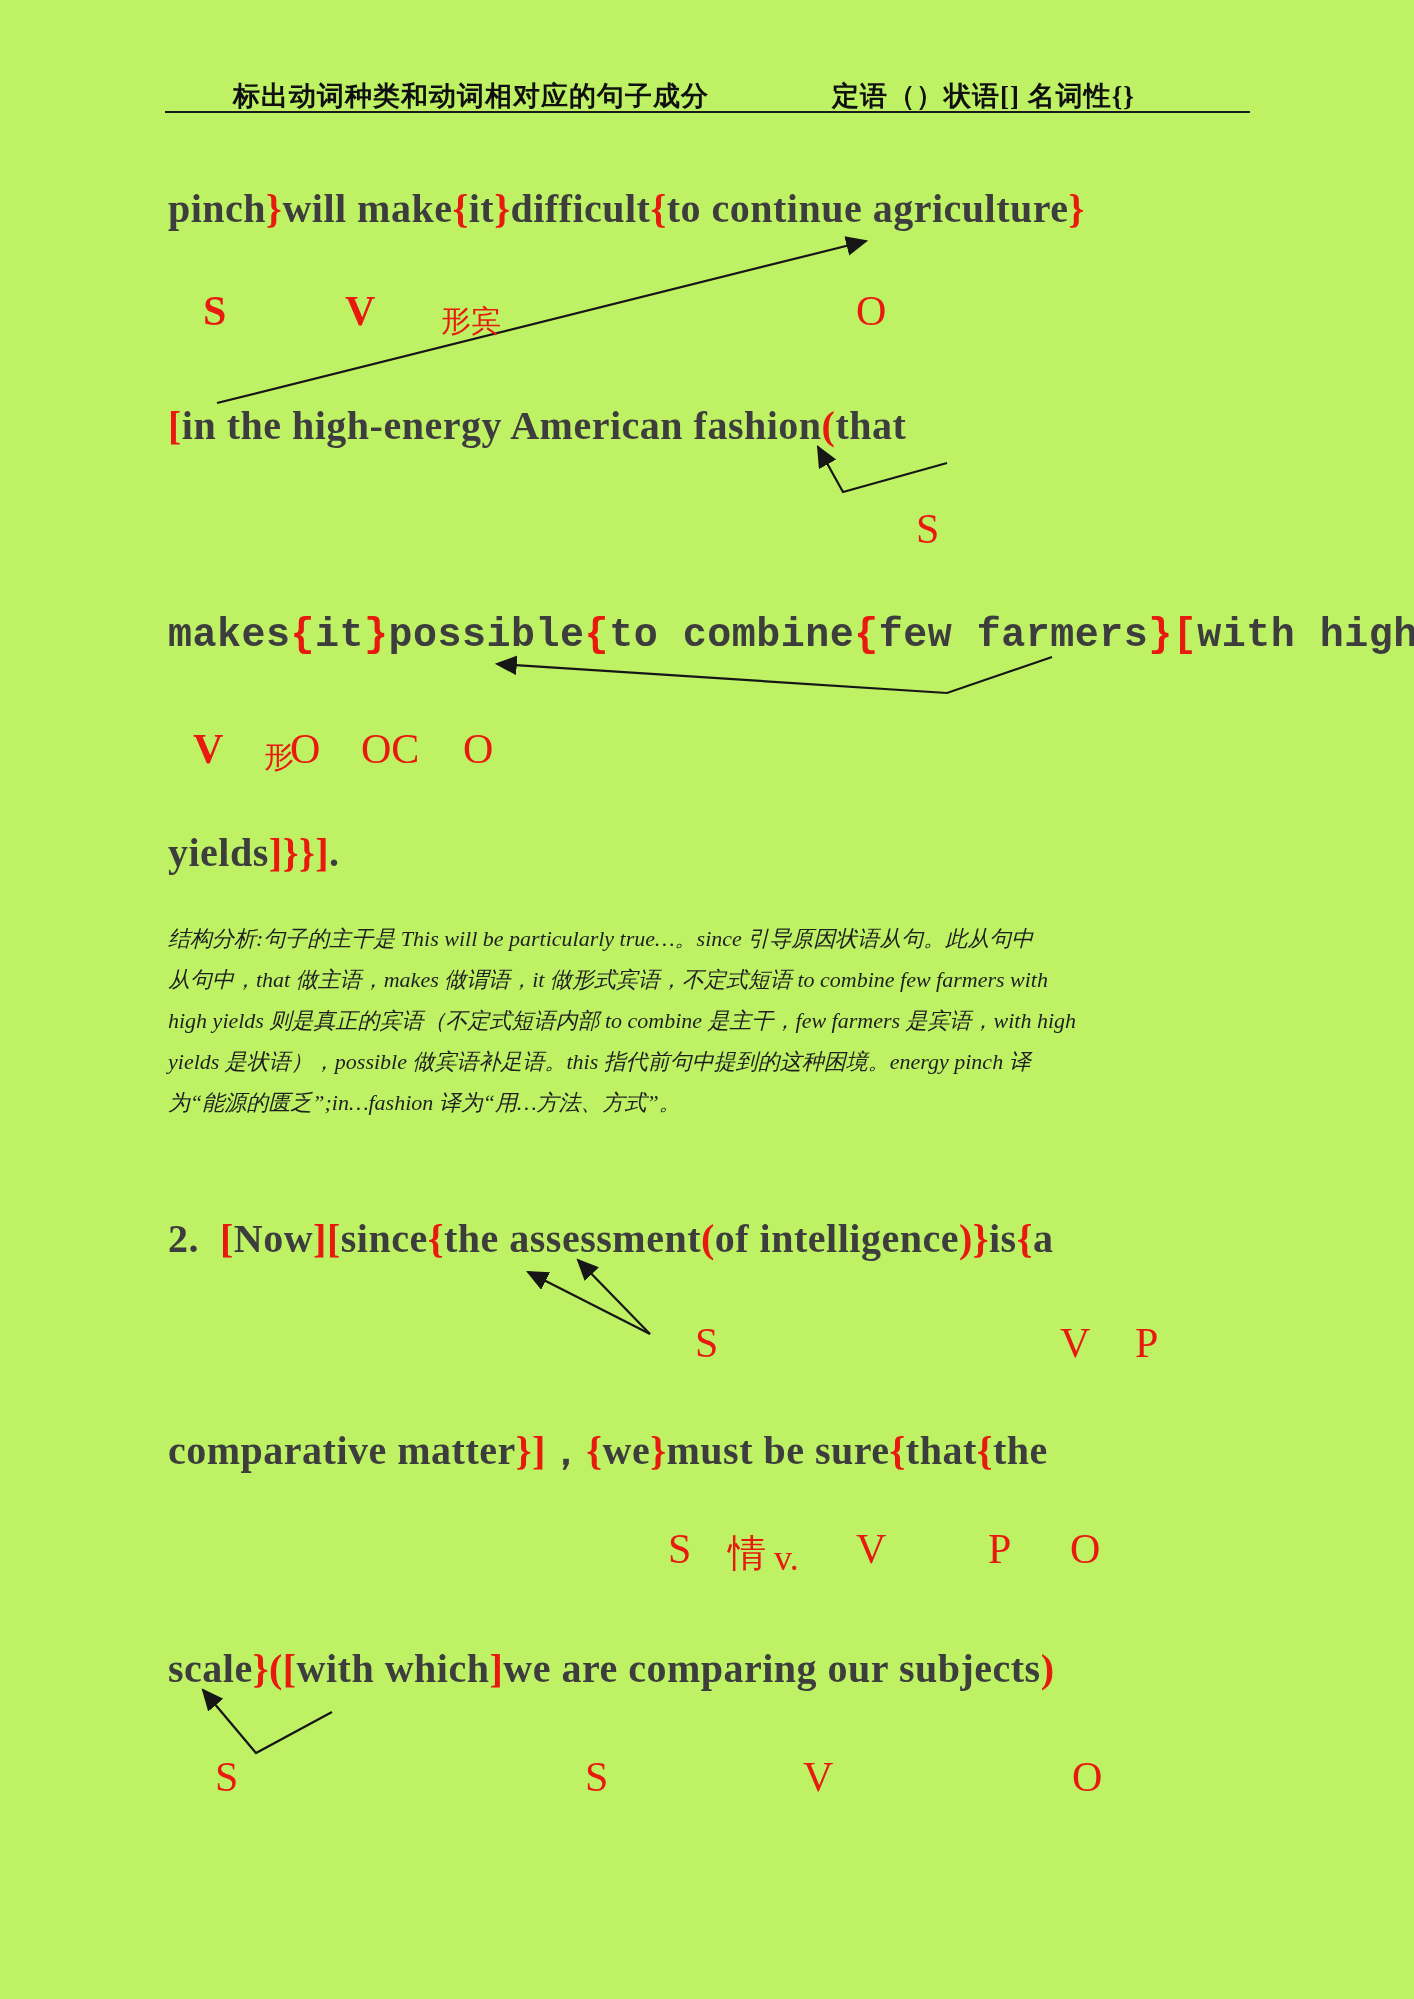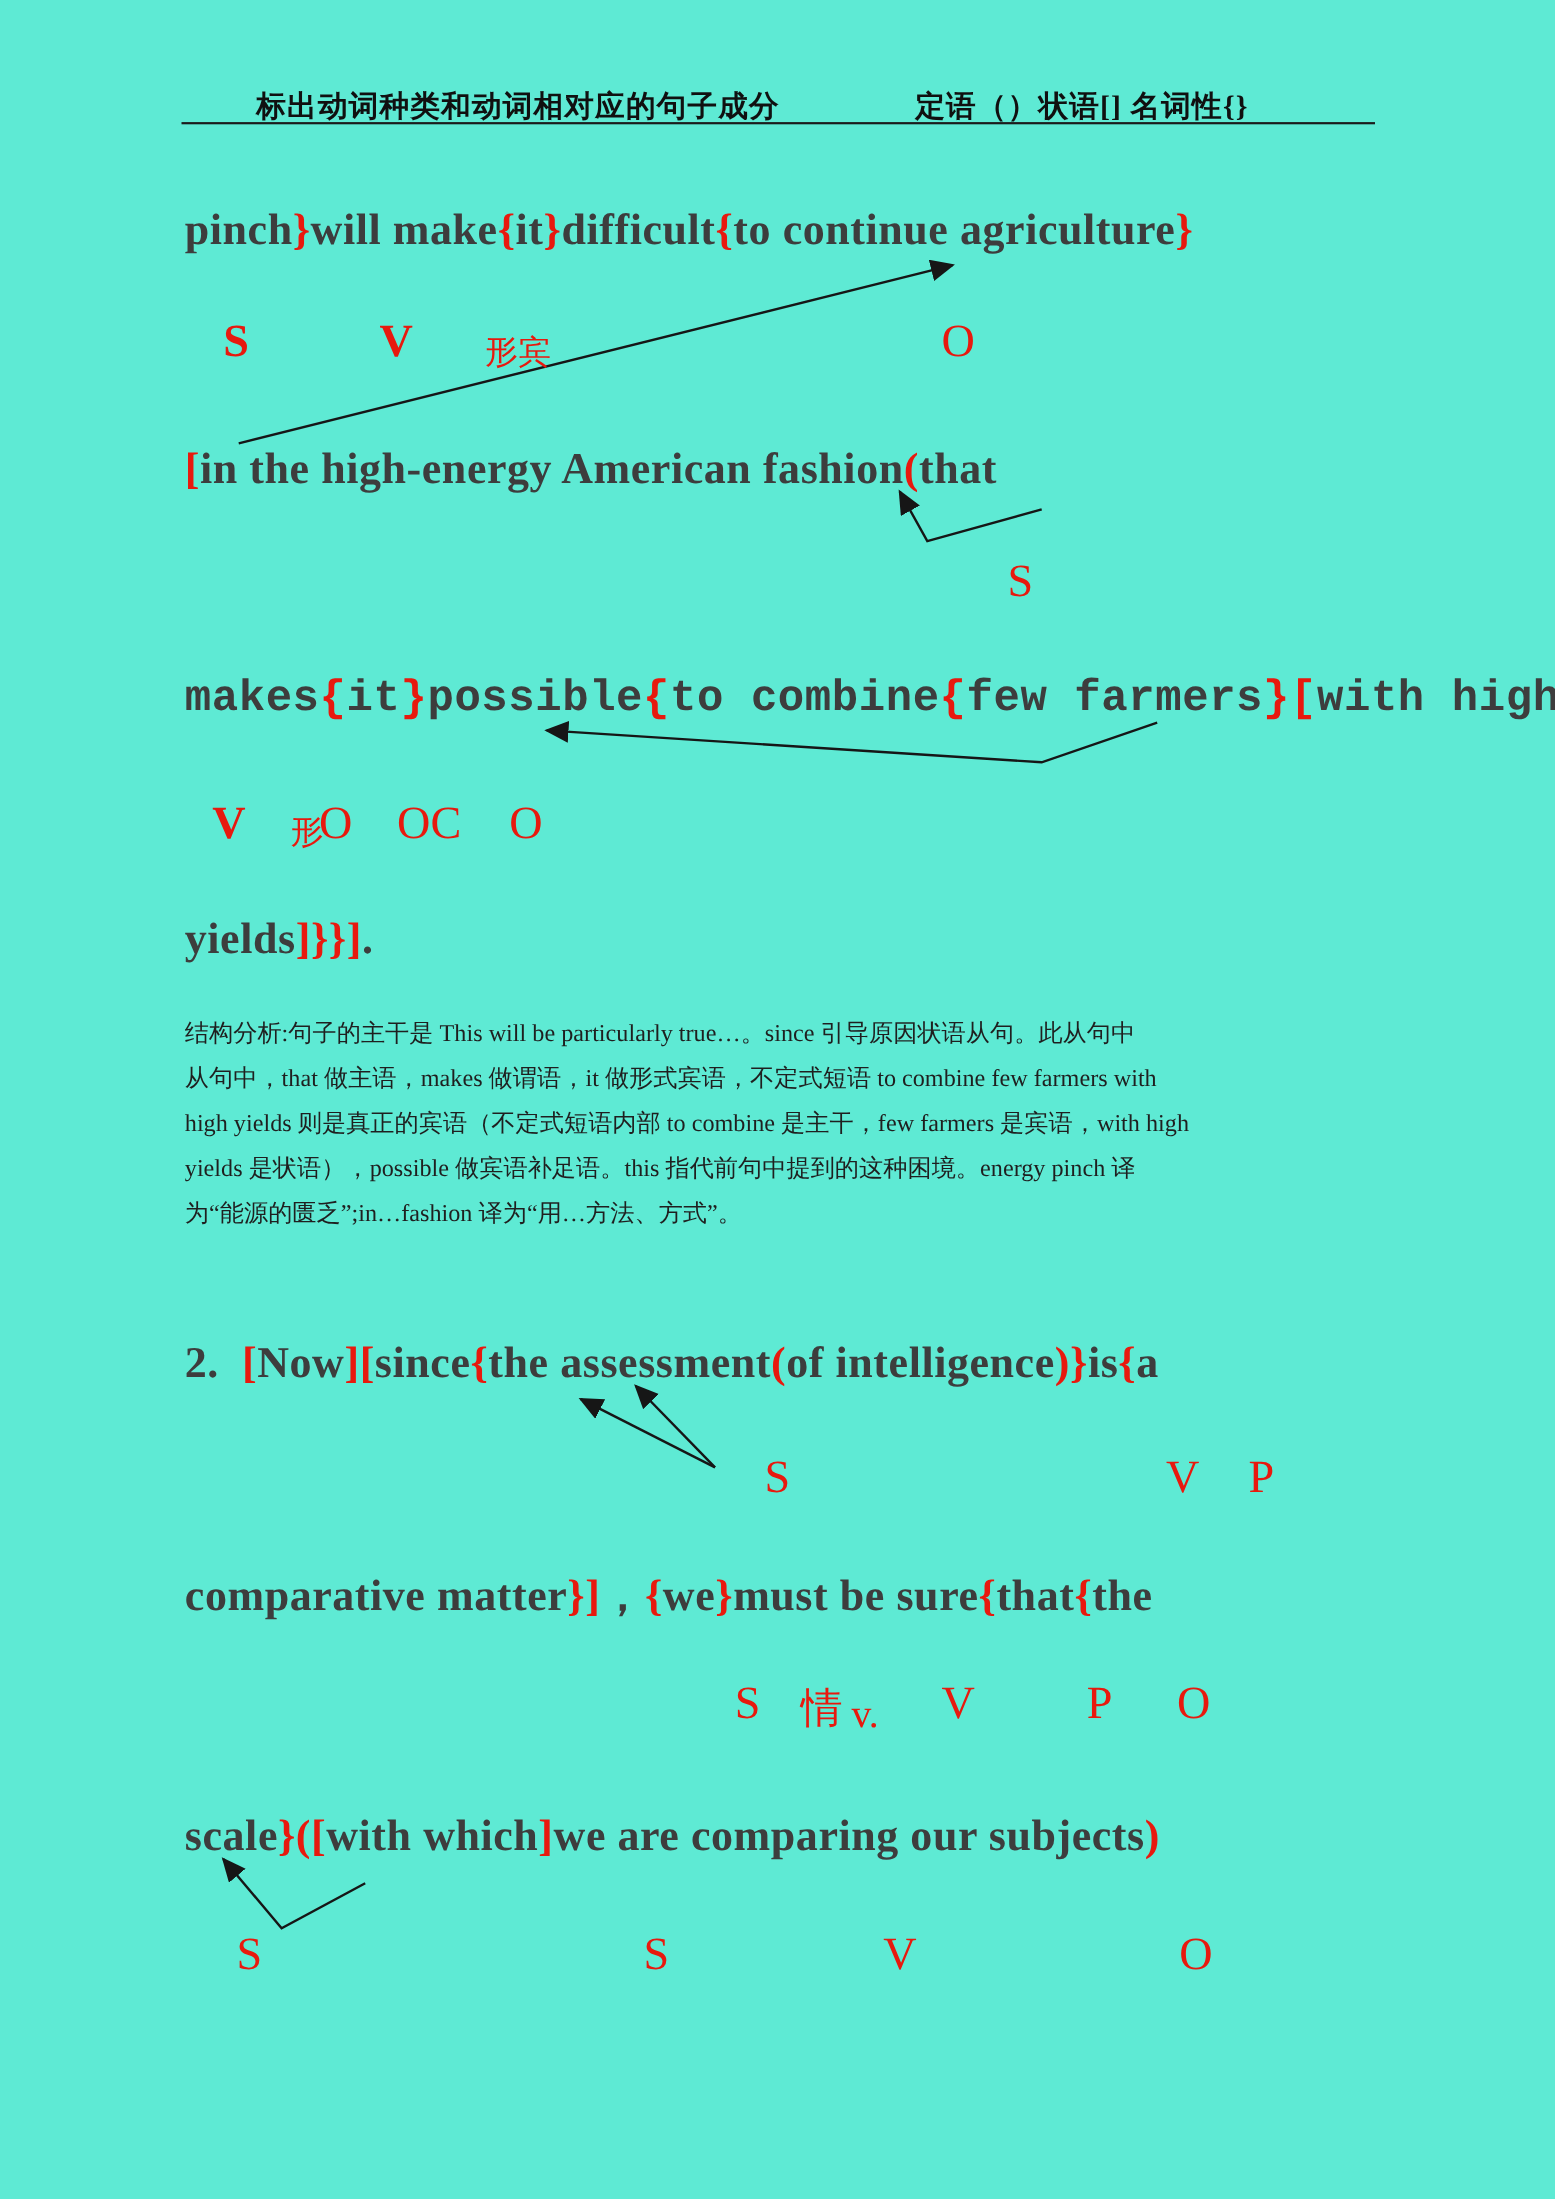--- a/index.html
+++ b/index.html
@@ -1,32 +1,32 @@
 <!DOCTYPE html>
 <html><head>
 <meta charset="utf-8">
 <style>
   html,body{margin:0;padding:0;background:#ffffff;}
   .page{
-    position:relative;width:1414px;height:1999px;background:#5eead4;
+    position:relative;width:1414px;height:1999px;background:#bef264;
     font-family:"Liberation Serif","DejaVu Serif",serif;overflow:hidden;color:#222;
   }
   .overlay{position:absolute;left:0;top:0;width:1414px;height:1999px;pointer-events:none;}
   .arrow{fill:none;stroke:#161616;stroke-width:2.2px;}
   .hdr{position:absolute;top:78px;font-size:27px;font-weight:bold;color:#101010;letter-spacing:1px;white-space:pre;}
   .rule{position:absolute;left:165px;top:111px;width:1085px;height:2px;background:#1b1b1b;}
   .big{
     position:absolute;left:168px;font-size:40px;font-weight:bold;color:#3d3d3d;
     white-space:pre;line-height:1.15;letter-spacing:.5px;
   }
   .rd{color:#e8190e;}
   .lbl{position:absolute;color:#e8190e;font-size:42px;line-height:1;white-space:pre;font-weight:normal;}
   .lbl.b{font-weight:bold;}
   .lbl.small{font-size:30px;}
-  .para{position:absolute;left:168px;top:918px;width:1085px;font-size:22px;color:#1f1f1f;}
+  .para{position:absolute;left:168px;top:918px;width:1085px;font-size:22px;color:#1f1f1f;font-style:italic;}
   .para .pline{height:41px;line-height:41px;white-space:pre;}
   .footer{position:absolute;left:0;top:1906px;width:1414px;text-align:center;font-size:19px;color:#2b2b2b;letter-spacing:3px;}
 </style>
 </head>
 <body>
 
 <div class="page">
 
   <svg class="overlay" viewBox="0 0 1414 1999">
     <defs>

